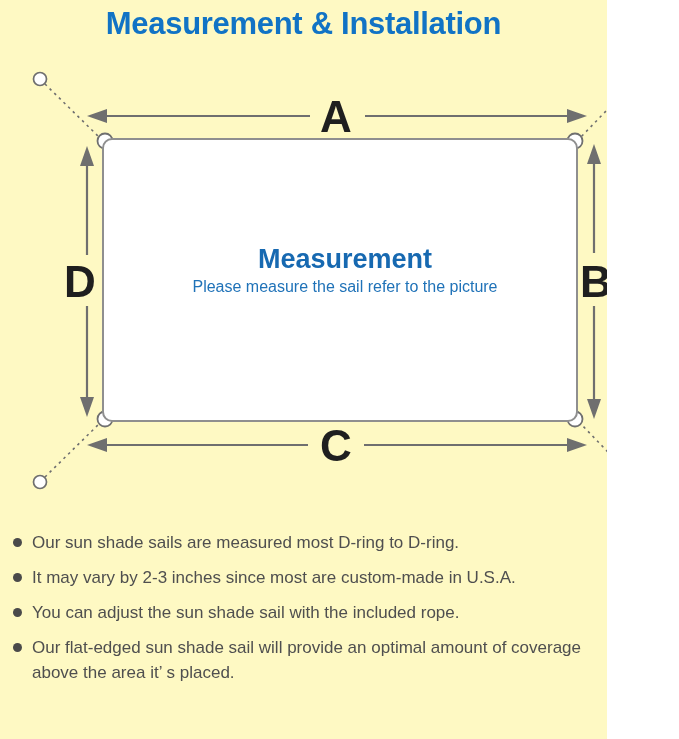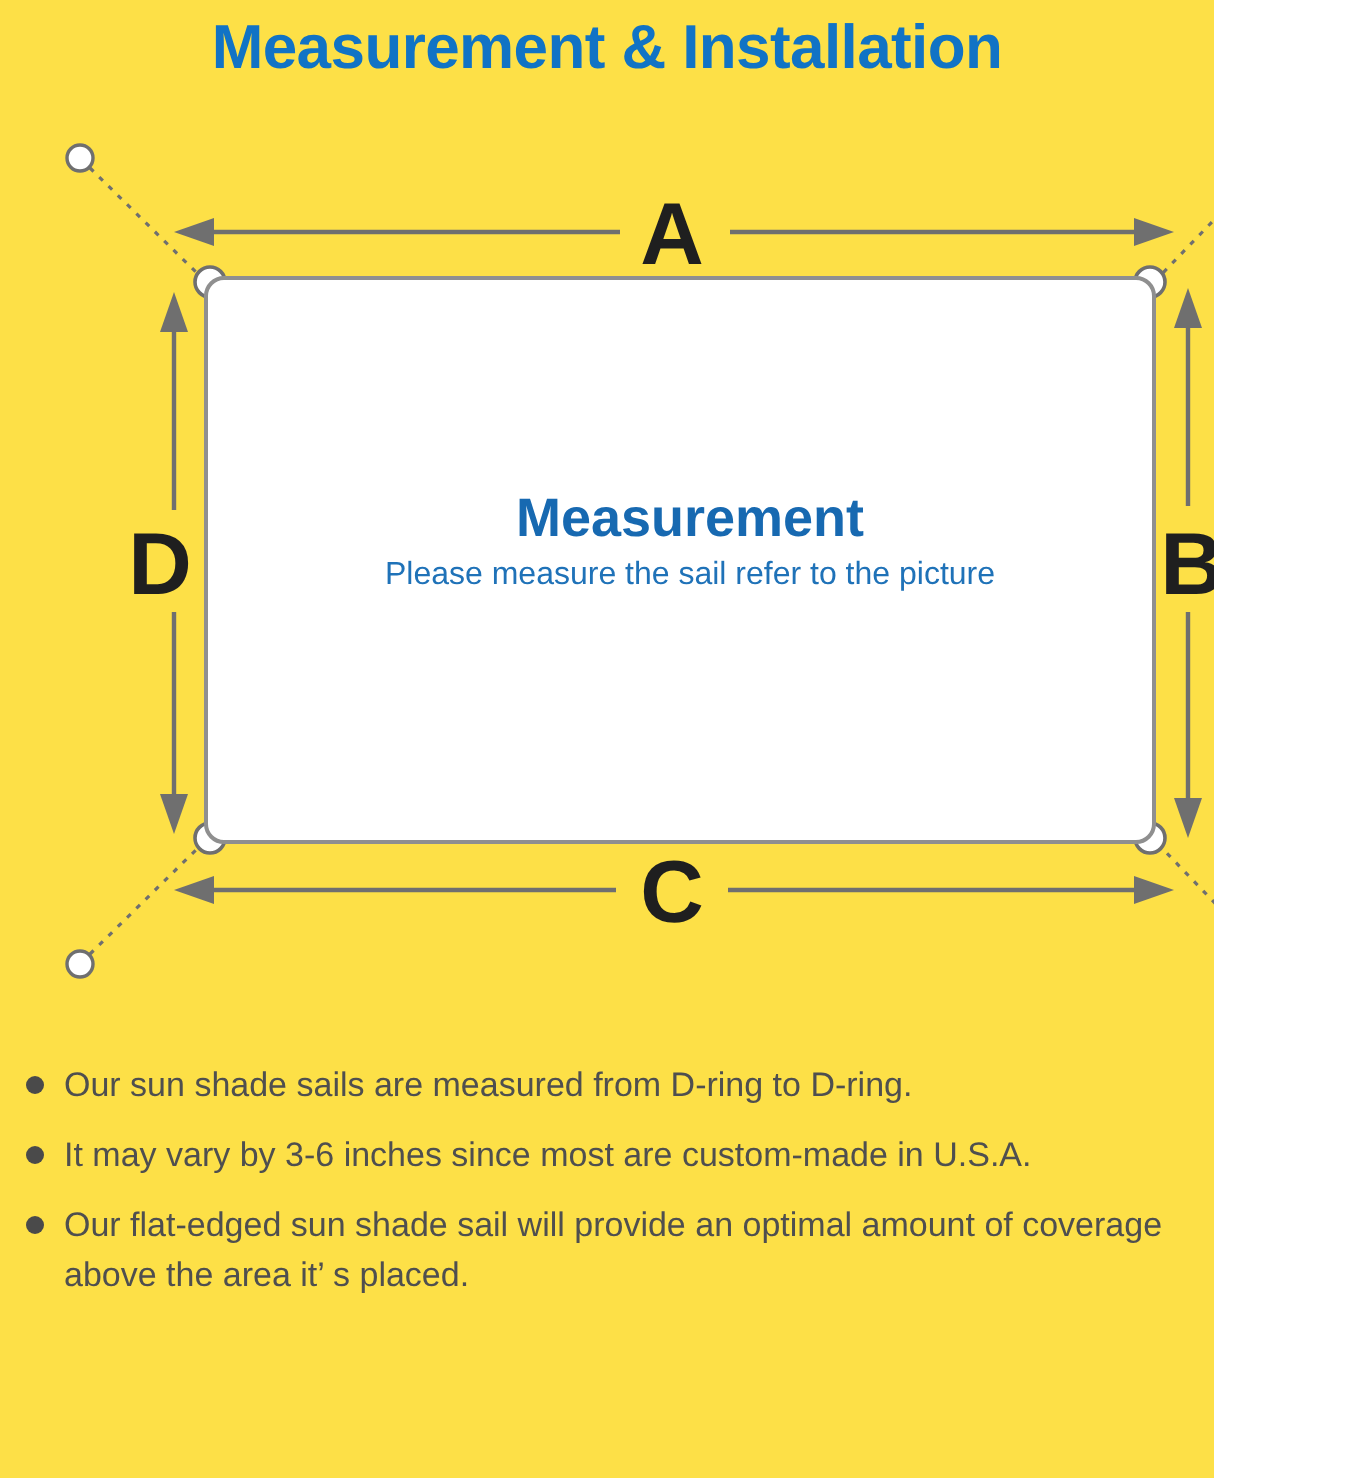--- a/index.html
+++ b/index.html
@@ -9,21 +9,21 @@
     --line_gray: #6f6f6f;
     --outline_gray: #8f8f8f;
     --label_black: #1f1f1f;
     --note_gray: #4f4f4f;
   }
   html, body { margin: 0; padding: 0; background: #ffffff; }
   .page {
     position: relative;
     width: 607px;
     height: 739px;
-    background: #fde047;
+    background: #fef9c3;
     overflow: hidden;
     font-family: "Liberation Sans", sans-serif;
   }
   .title {
     margin: 0;
     padding-top: 5px;
     height: 51px;
     text-align: center;
     font-size: 31px;
     font-weight: bold;
@@ -146,25 +146,29 @@
       </g>
 
       <text class="center-heading" x="345" y="268">Measurement</text>
       <text class="center-subtitle" x="345" y="292">Please measure the sail refer to the picture</text>
     </svg>
   </div>
 
   <ul class="notes">
     <li>
       <span class="bullet-dot"></span>
-      <span class="note-text">Our sun shade sails are measured from D-ring to D-ring.</span>
+      <span class="note-text">Our sun shade sails are measured most D-ring to D-ring.</span>
     </li>
     <li>
       <span class="bullet-dot"></span>
-      <span class="note-text">It may vary by 3-6 inches since most are custom-made in U.S.A.</span>
+      <span class="note-text">It may vary by 2-3 inches since most are custom-made in U.S.A.</span>
+    </li>
+    <li>
+      <span class="bullet-dot"></span>
+      <span class="note-text">You can adjust the sun shade sail with the included rope.</span>
     </li>
     <li>
       <span class="bullet-dot"></span>
       <span class="note-text">Our flat-edged sun shade sail will provide an optimal amount of coverage above the area it’ s placed.</span>
     </li>
   </ul>
 
 </div>
 
 </body></html>

